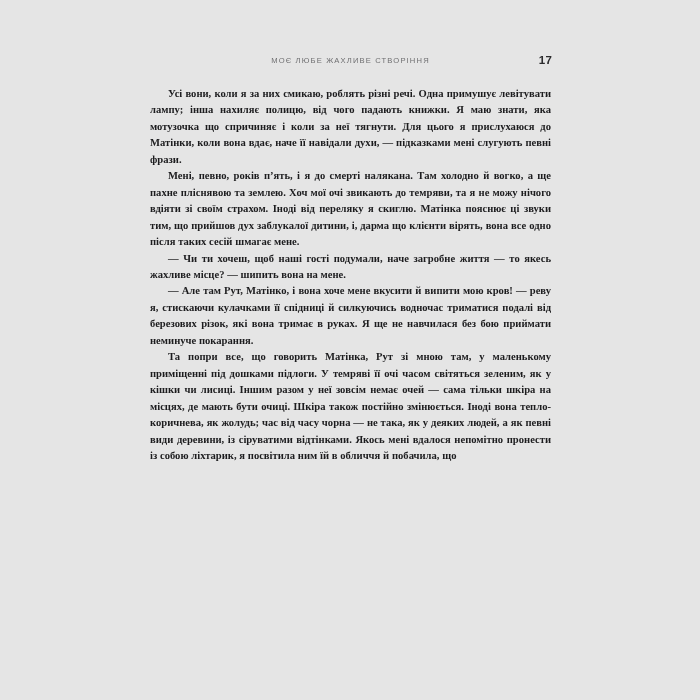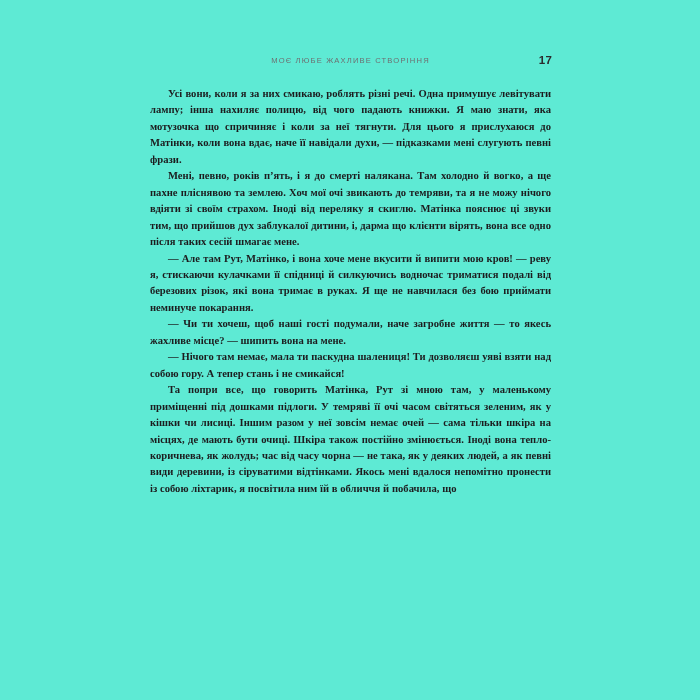--- a/index.html
+++ b/index.html
@@ -13,21 +13,21 @@
     overflow: hidden;
     font-family: "Liberation Serif", "DejaVu Serif", serif;
     color: #1a1a1a;
     -webkit-font-smoothing: antialiased;
   }
 
   .page {
     position: relative;
     width: 700px;
     height: 700px;
-    background: #5eead4;
+    background: #e5e5e5;
   }
 
   
   .running-head {
     position: absolute;
     left: 150px;
     top: 54px;
     width: 401px;
     height: 14px;
   }
@@ -84,19 +84,18 @@
 <div class="page">
 
   <div class="running-head">
     <div class="running-head-title">МОЄ ЛЮБЕ ЖАХЛИВЕ СТВОРІННЯ</div>
     <div class="page-number">17</div>
   </div>
 
   <div class="text-block">
     <p class="para">Усі вони, коли я за них смикаю, роблять різні речі. Одна приму­шує левітувати лампу; інша нахиляє полицю, від чого падають книжки. Я маю знати, яка мотузочка що спричиняє і коли за неї тягнути. Для цього я прислухаюся до Матінки, коли вона вдає, наче її навідали духи, — підказками мені слугують певні фрази.</p>
     <p class="para">Мені, певно, років п’ять, і я до смерті налякана. Там холод­но й вогко, а ще пахне пліснявою та землею. Хоч мої очі звикають до темряви, та я не можу нічого вдіяти зі своїм страхом. Іноді від переляку я скиглю. Матінка пояснює ці звуки тим, що прийшов дух заблукалої дитини, і, дарма що клієнти вірять, вона все одно після таких сесій шмагає мене.</p>
+    <p class="para">— Чи ти хочеш, щоб наші гості подумали, наче загробне життя — то якесь жахливе місце? — шипить вона на мене.</p>
     <p class="para">— Але там Рут, Матінко, і вона хоче мене вкусити й випити мою кров! — реву я, стискаючи кулачками її спідниці й сил­куючись водночас триматися подалі від березових різок, які вона тримає в руках. Я ще не навчилася без бою приймати неминуче покарання.</p>
-    <p class="para">— Чи ти хочеш, щоб наші гості подумали, наче загробне життя — то якесь жахливе місце? — шипить вона на мене.</p>
-    <p class="para">— Нічого там немає, мала ти паскудна шалениця! Ти дозволяєш уяві взяти над собою гору. А тепер стань і не смикайся!</p>
     <p class="para">Та попри все, що говорить Матінка, Рут зі мною там, у ма­ленькому приміщенні під дошками підлоги. У темряві її очі часом світяться зеленим, як у кішки чи лисиці. Іншим разом у неї зовсім немає очей — сама тільки шкіра на місцях, де мають бути очиці. Шкіра також постійно змінюється. Іноді вона тепло-коричнева, як жолудь; час від часу чорна — не така, як у деяких людей, а як певні види деревини, із сірува­тими відтінками. Якось мені вдалося непомітно пронести із собою ліхтарик, я посвітила ним їй в обличчя й побачила, що</p>
   </div>
 
 </div>
 
 </body></html>

